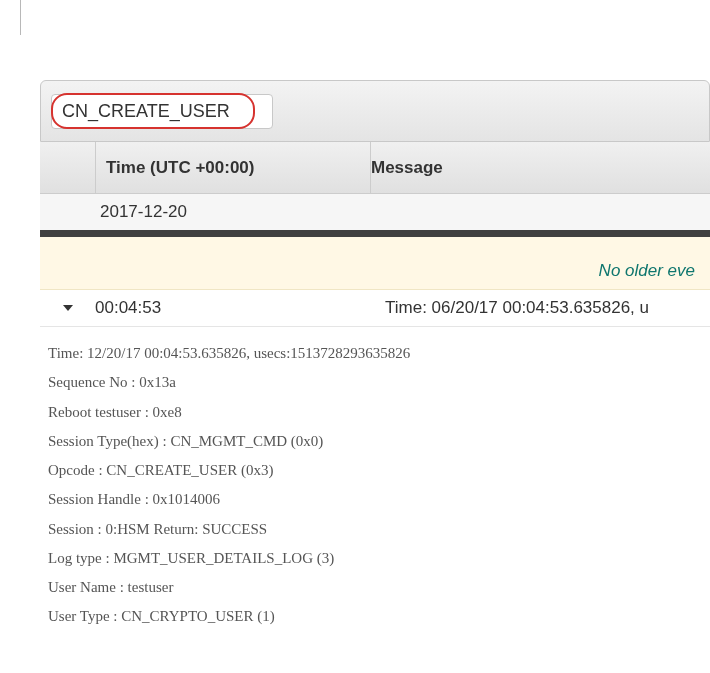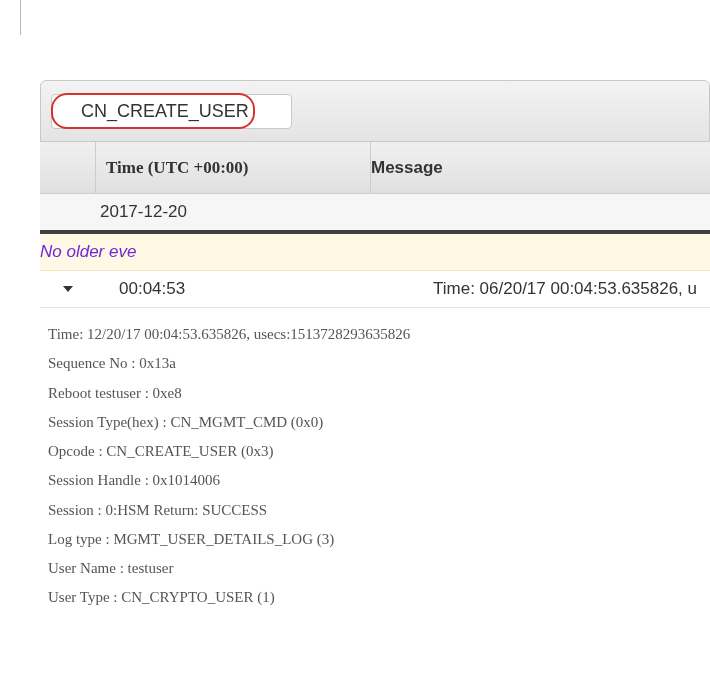--- a/index.html
+++ b/index.html
@@ -45,21 +45,20 @@
       position: relative;
     }
     .search-input {
       border: none;
       outline: none;
       font-size: 18px;
       color: #333333;
       font-family: Arial, Helvetica, sans-serif;
       background: transparent;
       width: 200px;
-      margin-left: 19px;
     }
     .red-circle {
       position: absolute;
       left: -1px;
       top: -2px;
       width: 204px;
       height: 36px;
       border: 2.5px solid #d6332f;
       border-radius: 16px;
       pointer-events: none;
@@ -74,58 +73,56 @@
     .col-expand {
       width: 55px;
     }
     .col-time {
       width: 275px;
       padding-left: 10px;
       border-left: 1px solid #cccccc;
       height: 100%;
       display: flex;
       align-items: center;
-      font-family: Liberation Serif, serif;
     }
     .col-message {
       flex: 1;
       border-left: 1px solid #cccccc;
       height: 100%;
       display: flex;
       align-items: center;
     }
     .header-label {
       font-weight: bold;
       font-size: 17px;
       color: #333333;
     }
     .date-row {
       background: #f6f6f6;
-      border-bottom: 4px solid #404040;
+      border-bottom: 7px solid #404040;
       padding: 8px 0 8px 60px;
       font-size: 17px;
       color: #333333;
     }
     .older-row {
       background: #fff8e5;
       border-bottom: 1px solid #f0e6c4;
-      padding: 8px 15px 8px 0;
-      text-align: left;
+      padding: 24px 15px 8px 0;
+      text-align: right;
       font-size: 17px;
       font-style: italic;
-      color: #6d28d9;
+      color: #0f766e;
     }
     .data-row {
       display: flex;
       padding: 8px 0;
       border-bottom: 1px solid #e5e5e5;
       align-items: center;
       font-size: 17px;
       color: #333333;
-      gap: 24px;
     }
     .expand-arrow {
       width: 55px;
       display: flex;
       justify-content: center;
       align-items: center;
       cursor: pointer;
     }
     .expand-arrow svg {
       width: 12px;

